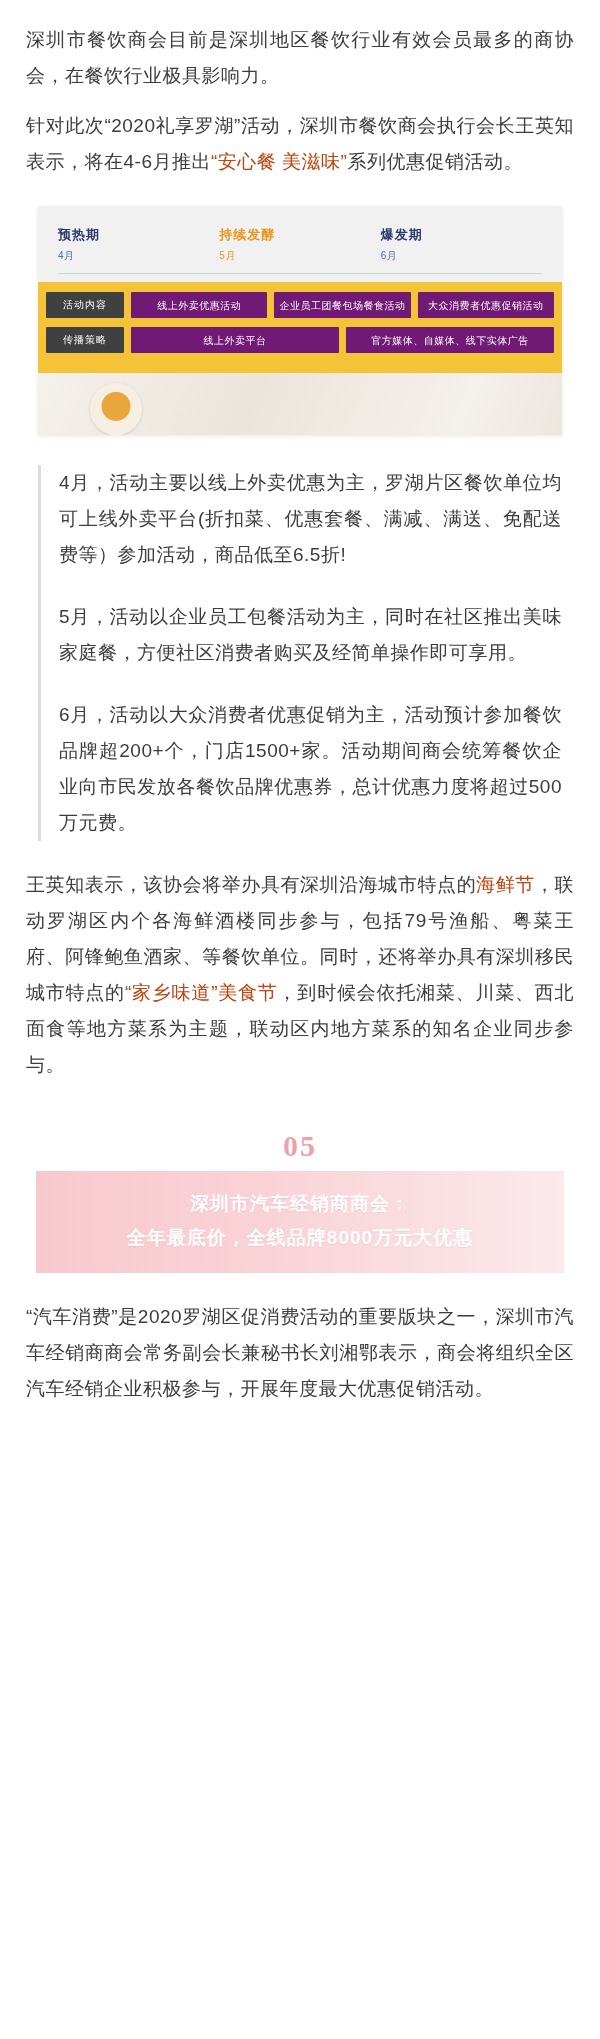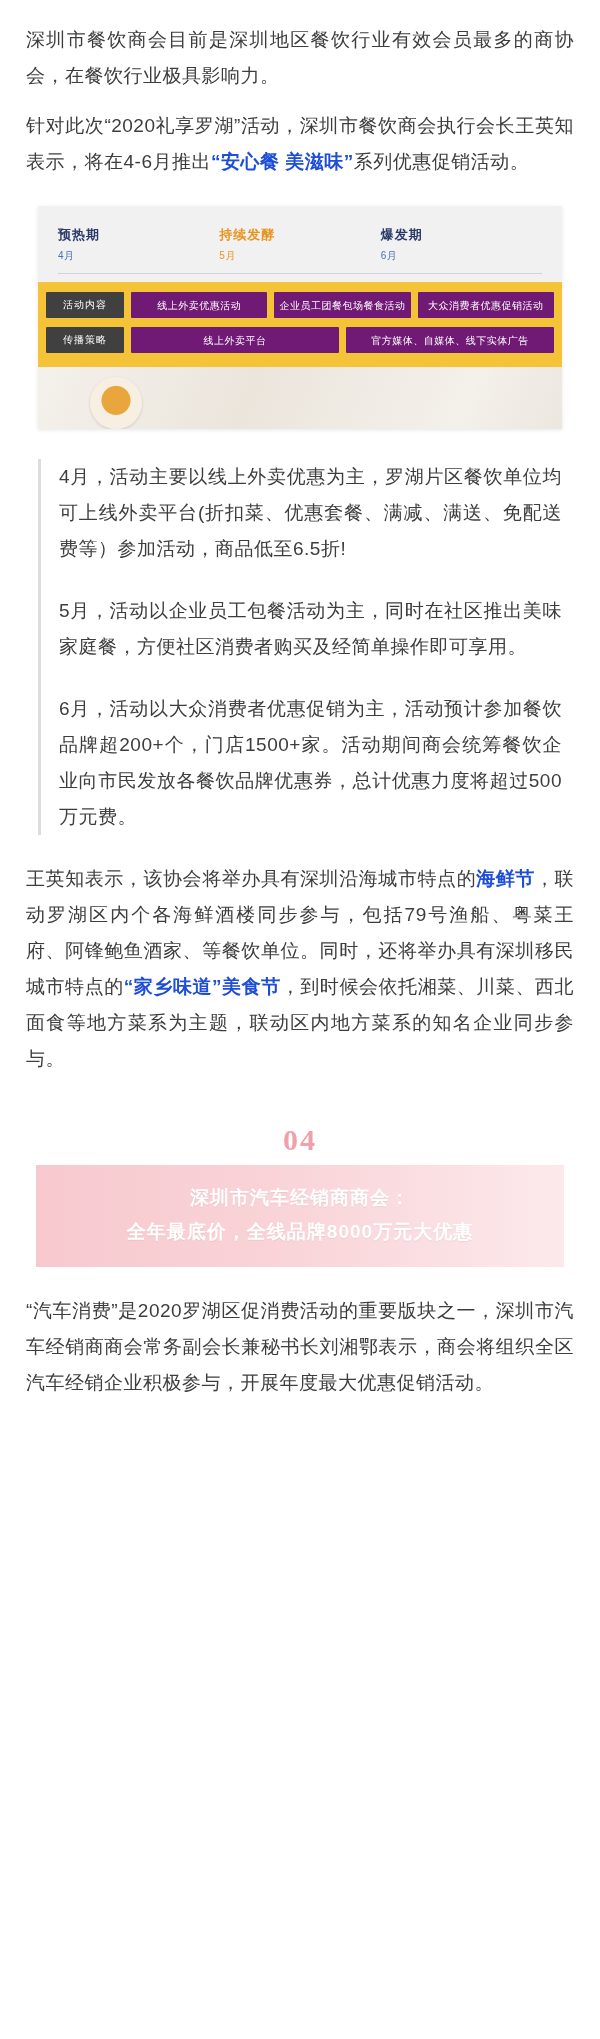--- a/index.html
+++ b/index.html
@@ -23,22 +23,22 @@
   }
   p.body-text {
     font-size: 19px;
     line-height: 36px;
     letter-spacing: 0.5px;
     margin: 0 0 14px 0;
     color: #3d3d3d;
     text-align: justify;
   }
   .accent-red {
-    color: #1d4ed8;
-    font-weight: bold;
+    color: #c2410c;
+    font-weight: normal;
   }
 
   
   .info-card {
     margin: 26px 12px 30px 12px;
     background: #f1f1f1;
     box-shadow: 0 1px 4px rgba(0,0,0,0.10);
     overflow: hidden;
     position: relative;
   }
@@ -78,21 +78,21 @@
   .yellow-block {
     background: #f5c338;
     margin: 8px 0 0 0;
     padding: 10px 8px 12px 8px;
   }
   .matrix-row {
     display: flex;
     align-items: stretch;
     margin-bottom: 9px;
   }
-  .matrix-row:last-child { margin-bottom: 2px; }
+  .matrix-row:last-child { margin-bottom: 8px; }
   .row-label {
     width: 78px;
     flex: 0 0 78px;
     background: #404040;
     color: #ffffff;
     font-size: 10px;
     letter-spacing: 1px;
     display: flex;
     align-items: center;
     justify-content: center;
@@ -248,21 +248,21 @@
   </div>
 
   <div class="left-rule">
     <p>4月，活动主要以线上外卖优惠为主，罗湖片区餐饮单位均可上线外卖平台(折扣菜、优惠套餐、满减、满送、免配送费等）参加活动，商品低至6.5折!</p>
     <p>5月，活动以企业员工包餐活动为主，同时在社区推出美味家庭餐，方便社区消费者购买及经简单操作即可享用。</p>
     <p>6月，活动以大众消费者优惠促销为主，活动预计参加餐饮品牌超200+个，门店1500+家。活动期间商会统筹餐饮企业向市民发放各餐饮品牌优惠券，总计优惠力度将超过500万元费。</p>
   </div>
 
   <p class="body-text"><span>王英知表示，该协会将举办具有深圳沿海城市特点的</span><span class="accent-red">海鲜节</span><span>，联动罗湖区内个各海鲜酒楼同步参与，包括79号渔船、粤菜王府、阿锋鲍鱼酒家、等餐饮单位。同时，还将举办具有深圳移民城市特点的</span><span class="accent-red">“家乡味道”美食节</span><span>，到时候会依托湘菜、川菜、西北面食等地方菜系为主题，联动区内地方菜系的知名企业同步参与。</span></p>
 
-  <div class="section-number">04</div>
+  <div class="section-number">05</div>
 
   <div class="banner">
     <div class="banner-line">深圳市汽车经销商商会：</div>
     <div class="banner-line">全年最底价，全线品牌8000万元大优惠</div>
   </div>
 
   <p class="body-text tail-text">“汽车消费”是2020罗湖区促消费活动的重要版块之一，深圳市汽车经销商商会常务副会长兼秘书长刘湘鄂表示，商会将组织全区汽车经销企业积极参与，开展年度最大优惠促销活动。</p>
 
 </div>
 

